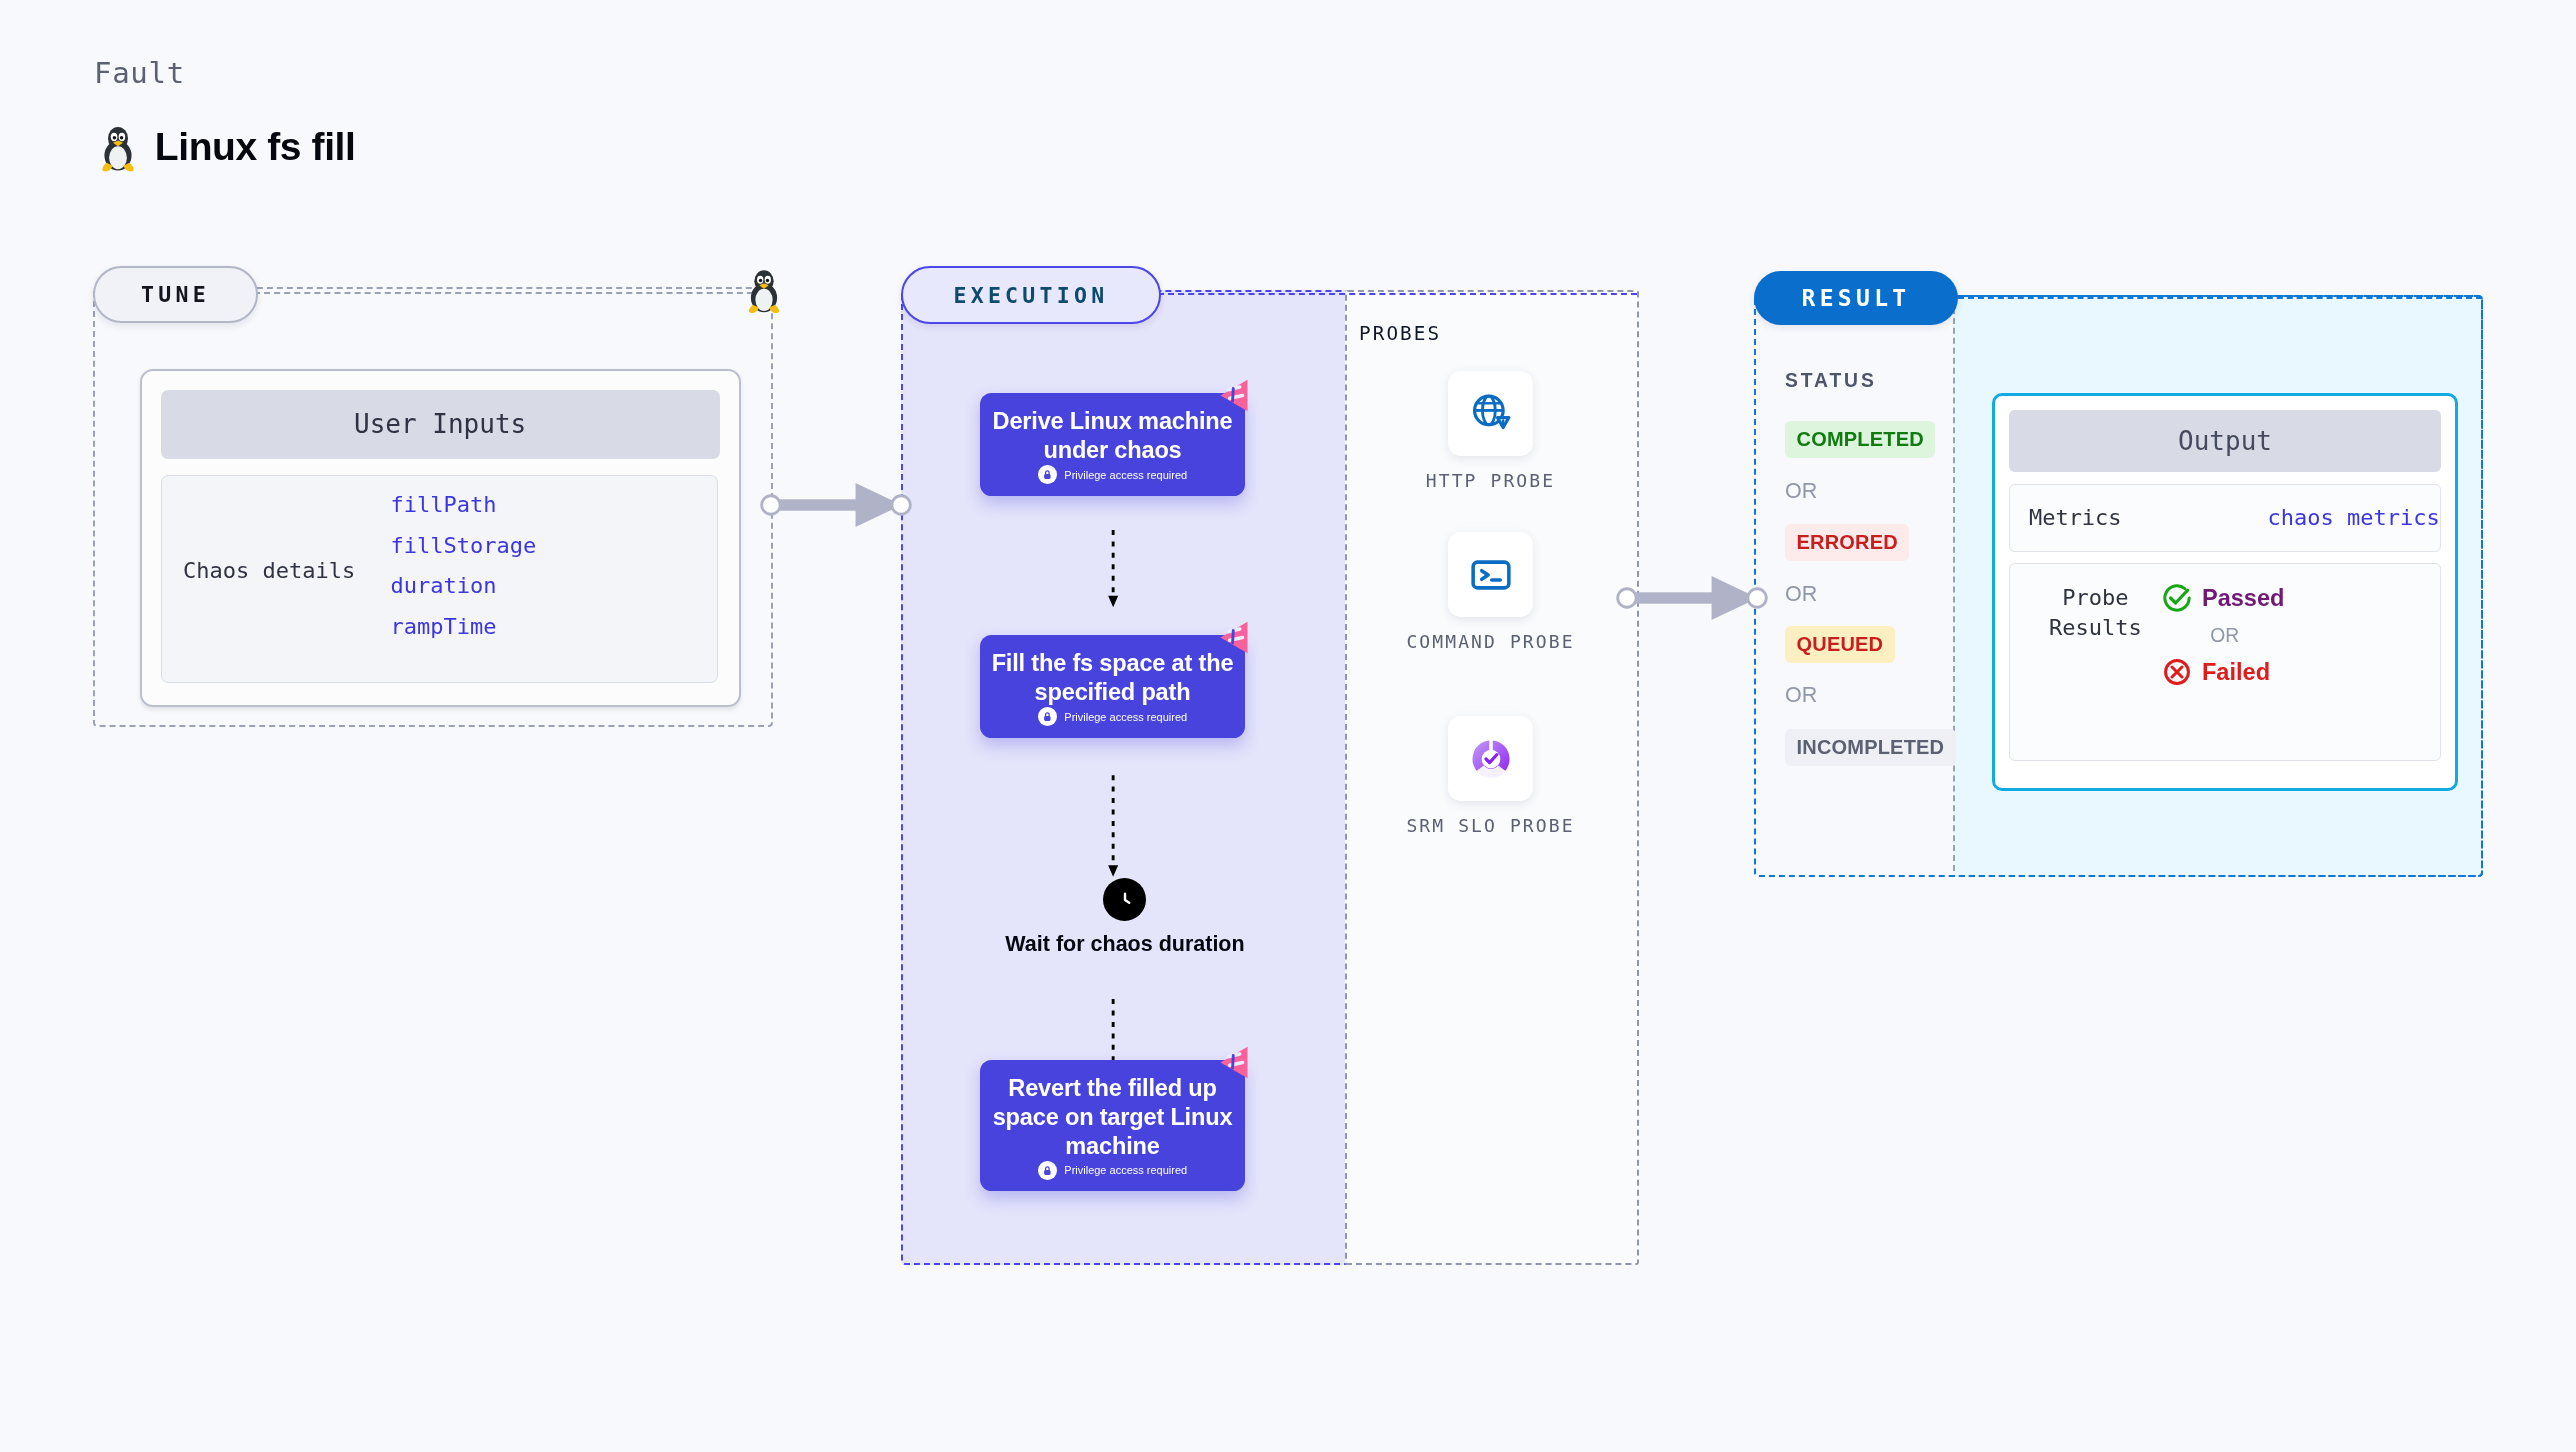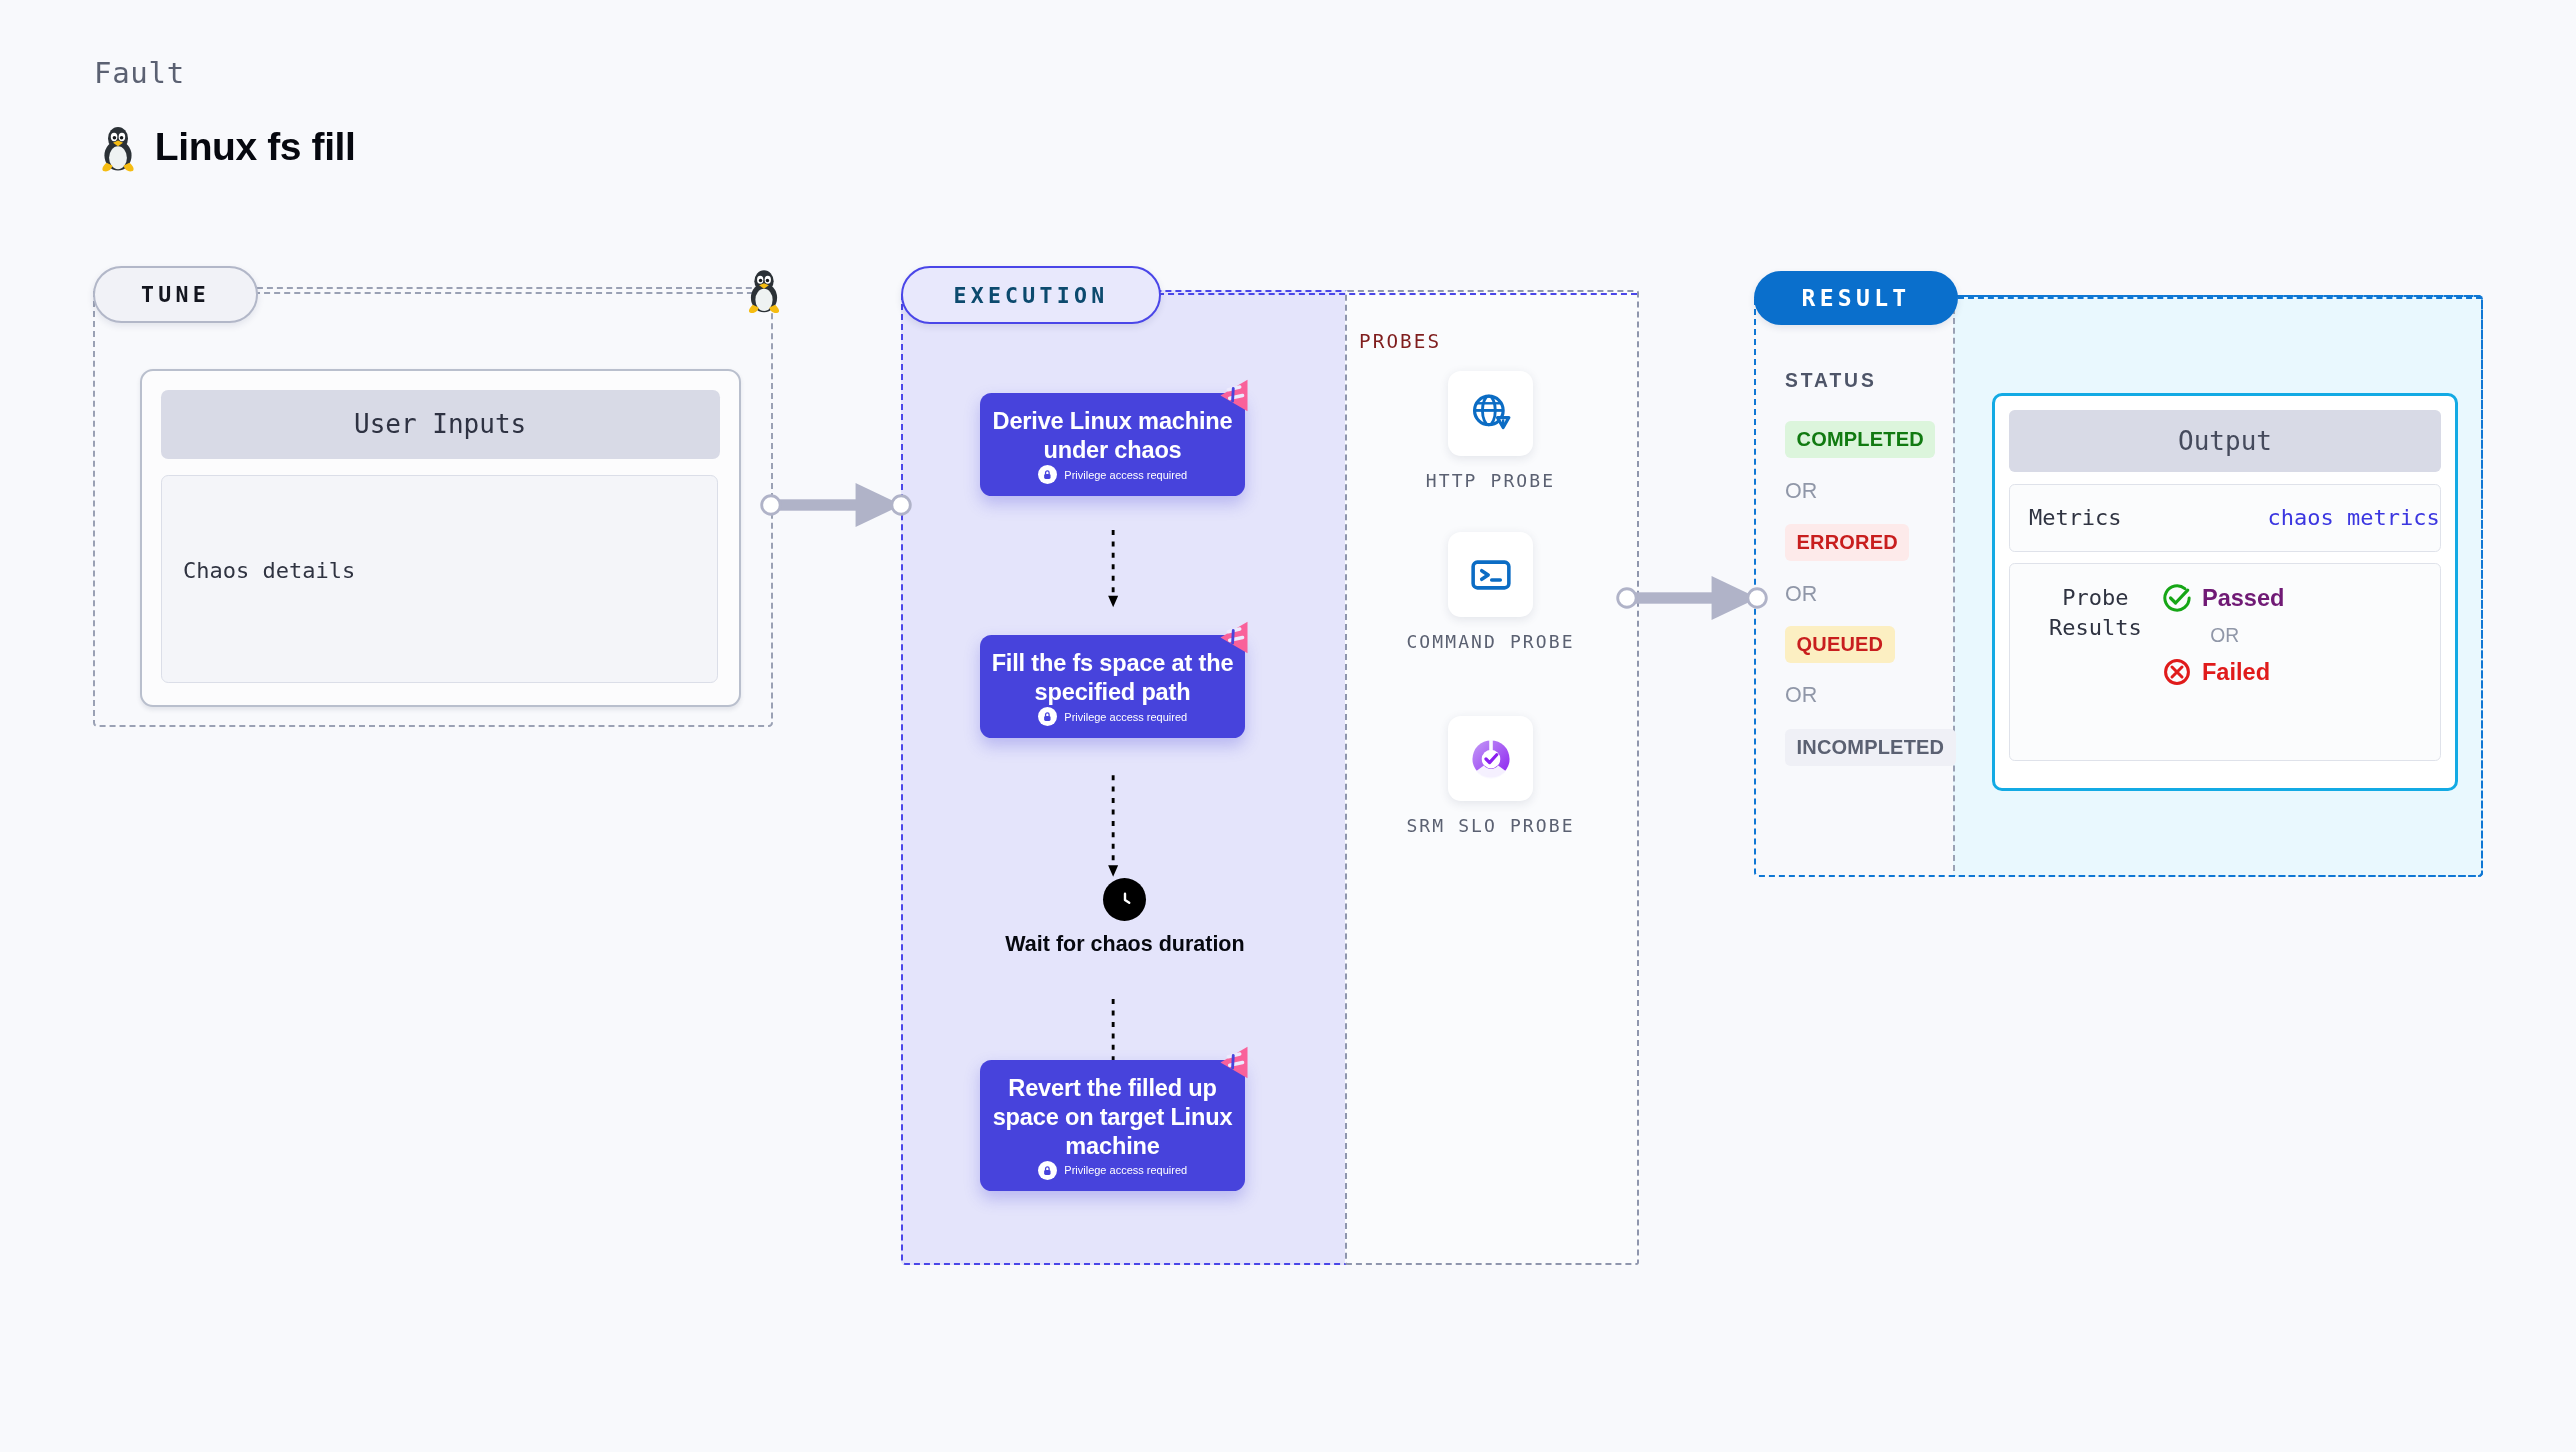--- a/index.html
+++ b/index.html
@@ -142,21 +142,21 @@
   }
 
   
   #probes-region{
     position:absolute;left:1345px;top:290px;width:290px;height:971px;
     background:#fafbfd;border:2.1px dashed #8f96ad;border-radius:2.9px;
   }
   #probes-label{
     position:absolute;left:1359px;top:322px;
     font-family:"DejaVu Sans Mono", monospace;
-    font-size:19.3px;color:#7f1d1d;letter-spacing:2.1px;margin-top:8px;
+    font-size:19.3px;color:#0f172a;letter-spacing:2.1px;
   }
   .probe{
     position:absolute;width:179px;text-align:center;left:1401px;
   }
   .probe-icon-box{
     width:85px;height:85px;margin:0 auto;
     background:#fff;border-radius:13px;
     box-shadow:0 2.9px 10px rgba(40,50,80,0.10);
     display:flex;align-items:center;justify-content:center;
   }
@@ -285,20 +285,26 @@
     <path d="M22 29 L29 26 L36 29 L29 34 Z" fill="#f5bc12"></path>
     <path d="M13 57 C7 62 5 68 10 69 C16 70 21 65 21 61 Z" fill="#f5bc12"></path>
     <path d="M45 57 C51 62 53 68 48 69 C42 70 37 65 37 61 Z" fill="#f5bc12"></path>
   </svg>
 </div>
 
 <div id="user-inputs-card">
   <div id="user-inputs-header">User Inputs</div>
   <div id="chaos-details-box">
     <div id="chaos-details-label">Chaos details</div>
+    <div id="chaos-details-values">
+      <span>fillPath</span>
+      <span>fillStorage</span>
+      <span>duration</span>
+      <span>rampTime</span>
+    </div>
   </div>
 </div>
 
 <svg class="conn" style="left:759px;top:473px;" width="154" height="64" viewBox="0 0 215 90">
   <rect x="18" y="37" width="135" height="16" fill="#b0b3c8"></rect>
   <path d="M135 14 L200 45 L135 76 Z" fill="#b0b3c8"></path>
   <circle cx="16" cy="45" r="13" fill="#fff" stroke="#b0b3c8" stroke-width="4"></circle>
   <circle cx="199" cy="45" r="13" fill="#fff" stroke="#b0b3c8" stroke-width="4"></circle>
 </svg>
 

